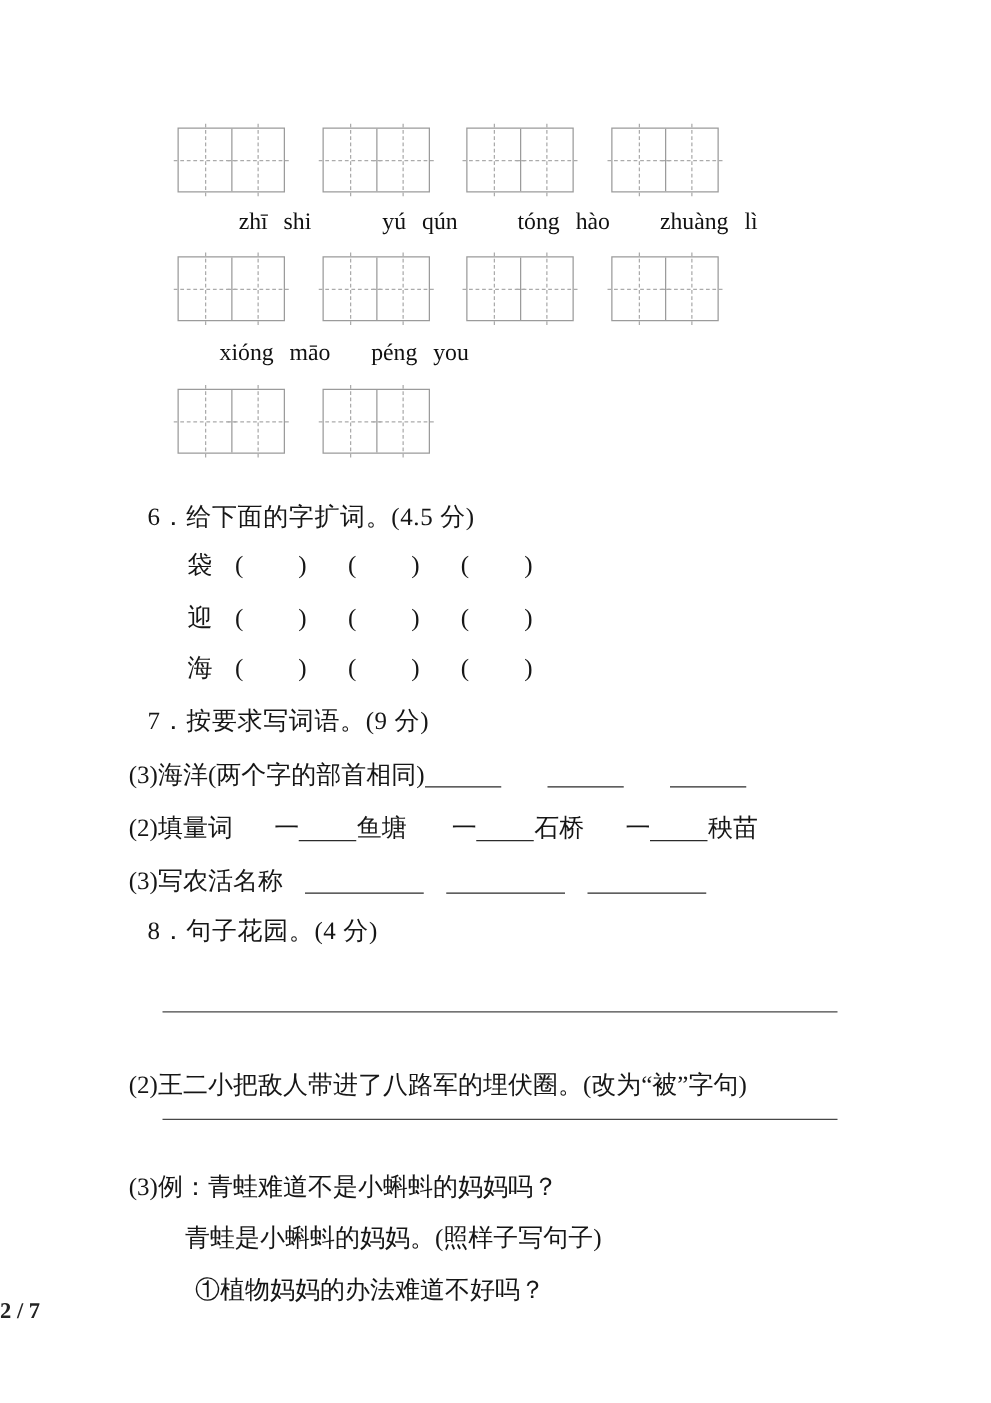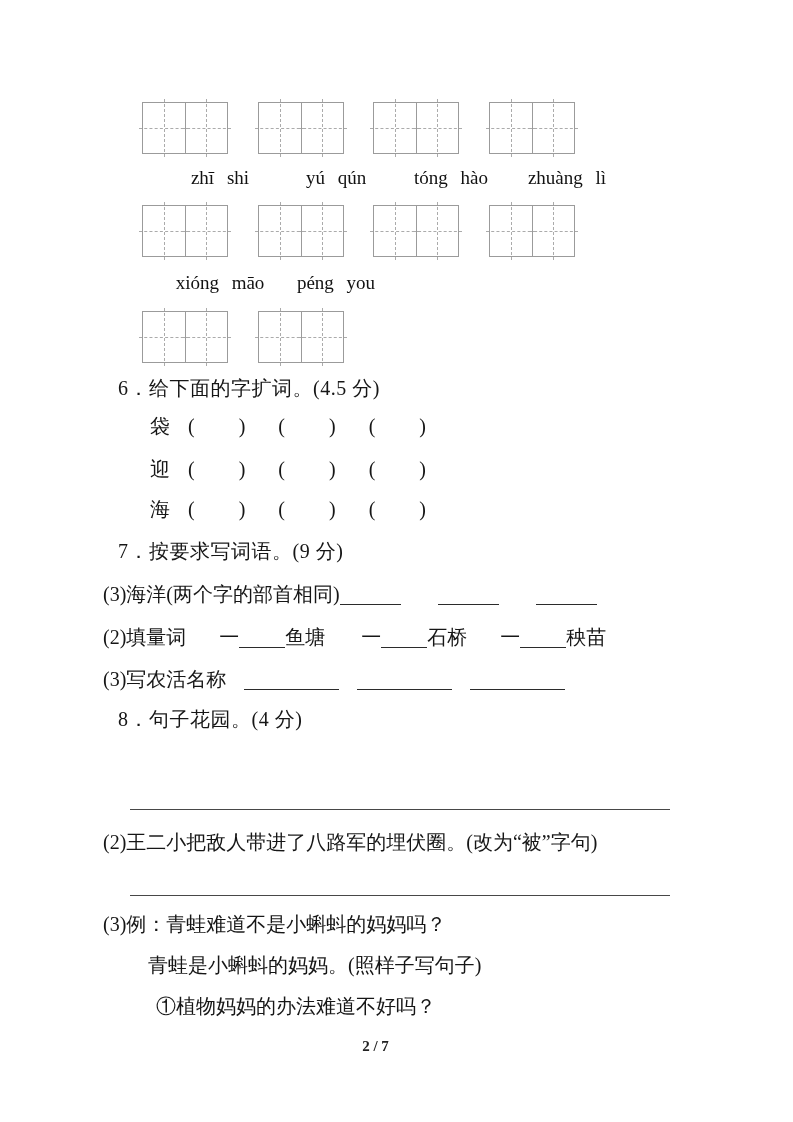--- a/index.html
+++ b/index.html
@@ -42,20 +42,21 @@
     margin-left: 36px;
   }
 
   
   .tline {
     position: absolute;
     font-size: 20px;
     line-height: 26px;
     white-space: nowrap;
     color: #161616;
+    margin-top: 26px;
   }
   .qtitle { letter-spacing: 0.5px; }
 
   
   .pg .pgap { display: inline-block; width: 44px; }
   .hz + .pg { margin-left: 18px; }
   .pg + .pg { margin-left: 33px; }
 
   
   .blank {
@@ -76,22 +77,22 @@
   .answer-line {
     position: absolute;
     left: 130px; width: 540px; height: 0;
     border-top: 1px solid #474747;
   }
 
   
   .footer {
     position: absolute;
     left: 0; width: 751px; top: 1038px;
-    text-align: center;
-    font-size: 15px;
+    text-align: left;
+    font-size: 18px;
     font-weight: bold;
     color: #222;
   }
 </style>
 </head>
 <body>
 
 <div class="page">
 
   <div class="tzg" style="left:142px; top:102px;">

